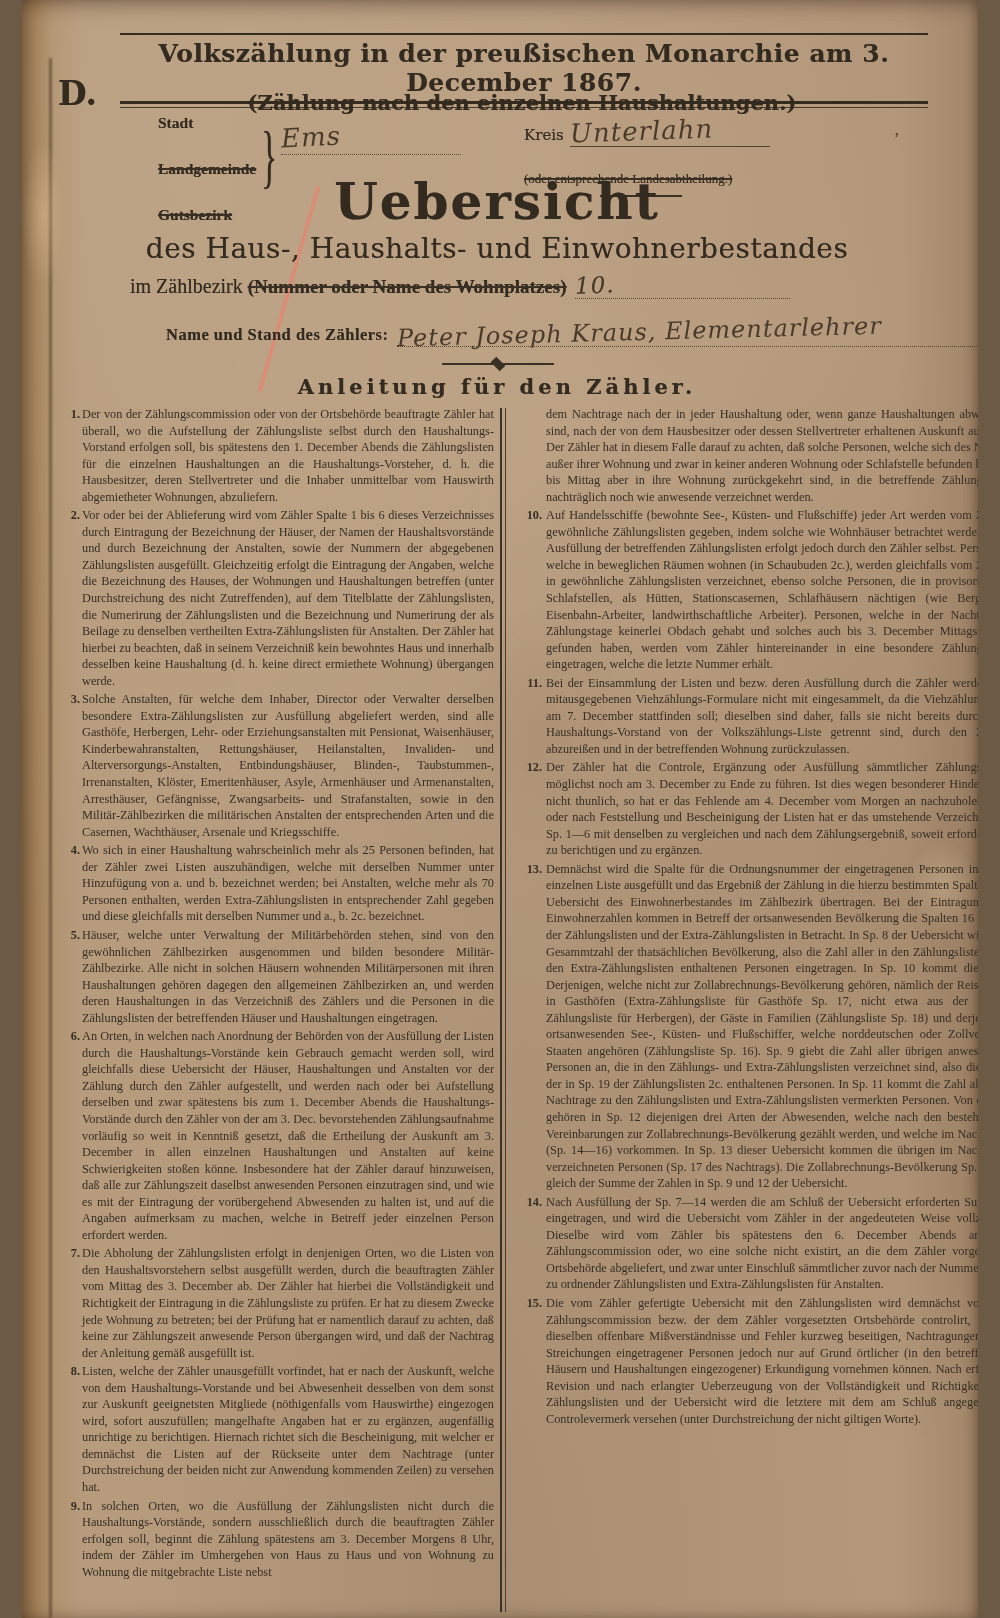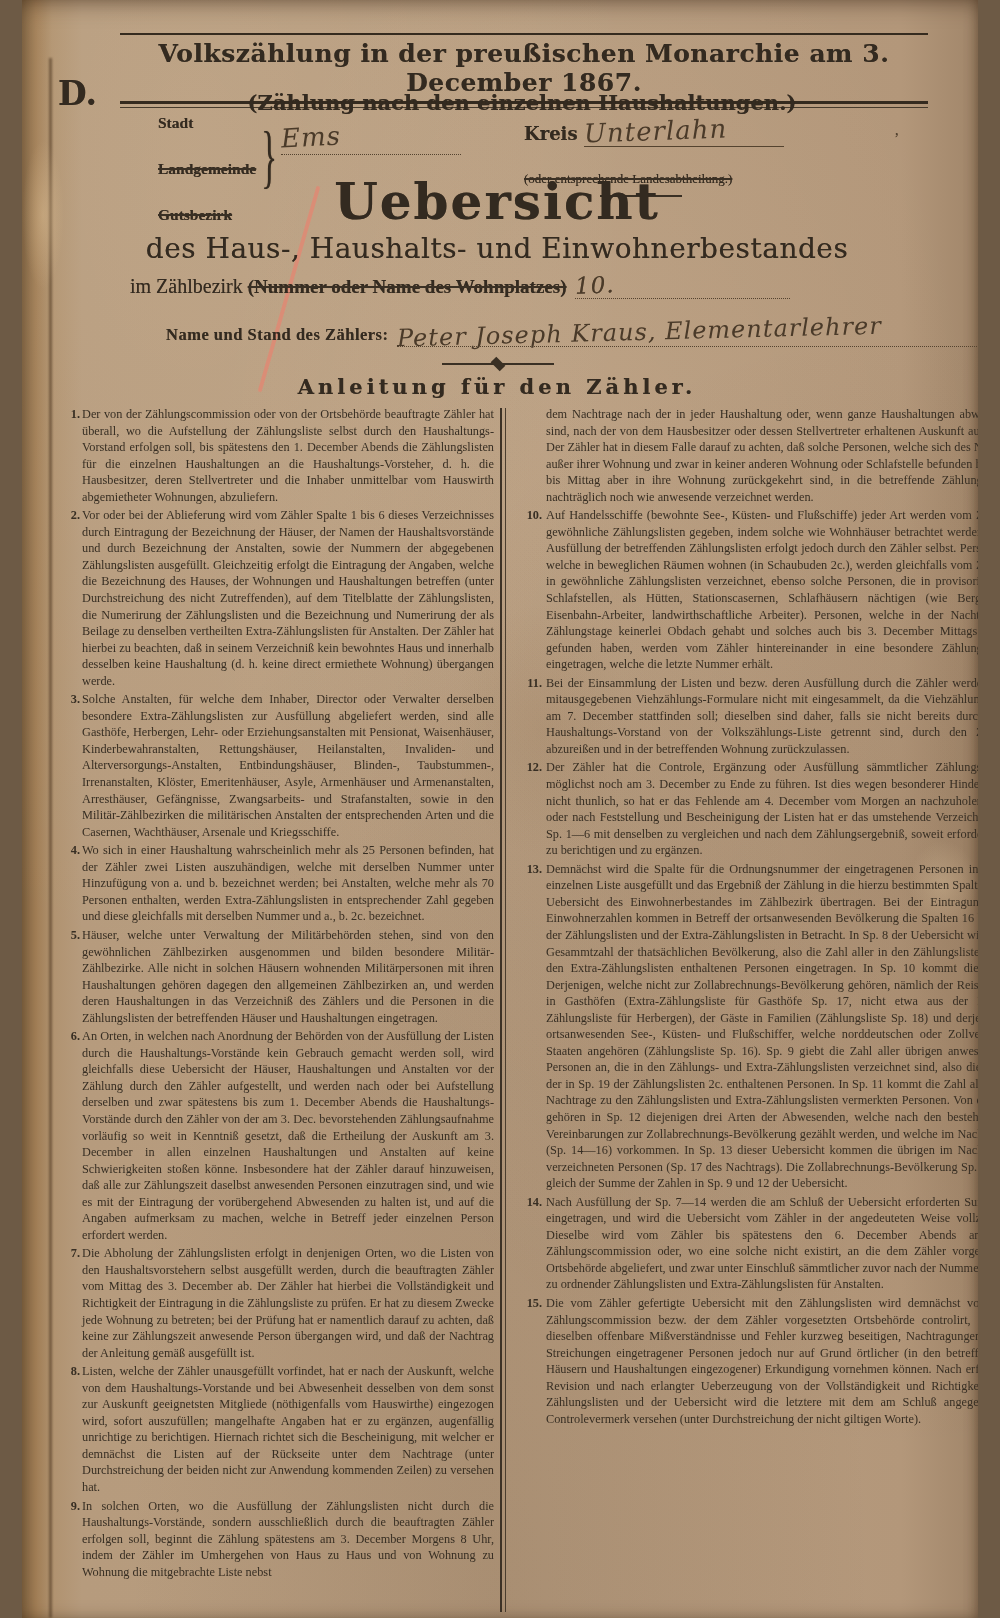--- a/index.html
+++ b/index.html
@@ -36,21 +36,21 @@
 
   .place-block{left:136px;top:112px;width:360px;}
   .place-labels{display:inline-block;vertical-align:top;font-size:15.5px;line-height:22px;font-weight:bold;}
   .brace{display:inline-block;vertical-align:top;font-size:30px;transform:scaleY(2.3) scaleX(1.1);transform-origin:top;margin:6px 4px 0 6px;font-weight:normal;}
   .place-value-wrap{display:inline-block;vertical-align:top;margin-top:10px;width:180px;border-bottom:1.6px dotted #54432f;padding-bottom:2px;}
   .hand{font-family:"DejaVu Serif",serif;font-style:italic;color:#4a3a29;letter-spacing:1px;}
   .place-value-wrap .hand{font-size:26px;display:inline-block;transform:rotate(-3deg);}
 
   .kreis-block{left:502px;top:116px;width:300px;}
   .kreis-row{white-space:nowrap;}
-  .kreis-label{font-family:"DejaVu Serif",serif;font-weight:bold;font-size:18px;}
+  .kreis-label{font-family:"DejaVu Serif",serif;font-weight:normal;font-size:15px;}
   .kreis-value-wrap{display:inline-block;width:200px;border-bottom:1.4px solid #54432f;margin-left:6px;}
   .kreis-value-wrap .hand{font-size:26px;display:inline-block;transform:rotate(-2deg);}
   .kreis-note{font-size:13px;}
   .short-rule{width:82px;height:1.6px;background:#3a3024;margin:8px 0 0 76px;}
   .tick-mark{left:872px;top:130px;font-size:16px;color:#4a3a29;}
 
   .red-slash{left:265px;top:182px;width:4px;height:214px;background:#e08a74;opacity:.85;transform:rotate(16deg);border-radius:2px;filter:blur(.4px);}
 
   .title-main{left:0;top:172px;width:950px;text-align:center;font-family:"DejaVu Serif",serif;font-weight:bold;font-size:50px;letter-spacing:2px;}
   .title-sub{left:0;top:232px;width:950px;text-align:center;font-family:"DejaVu Serif",serif;font-weight:normal;font-size:28px;letter-spacing:.5px;}

